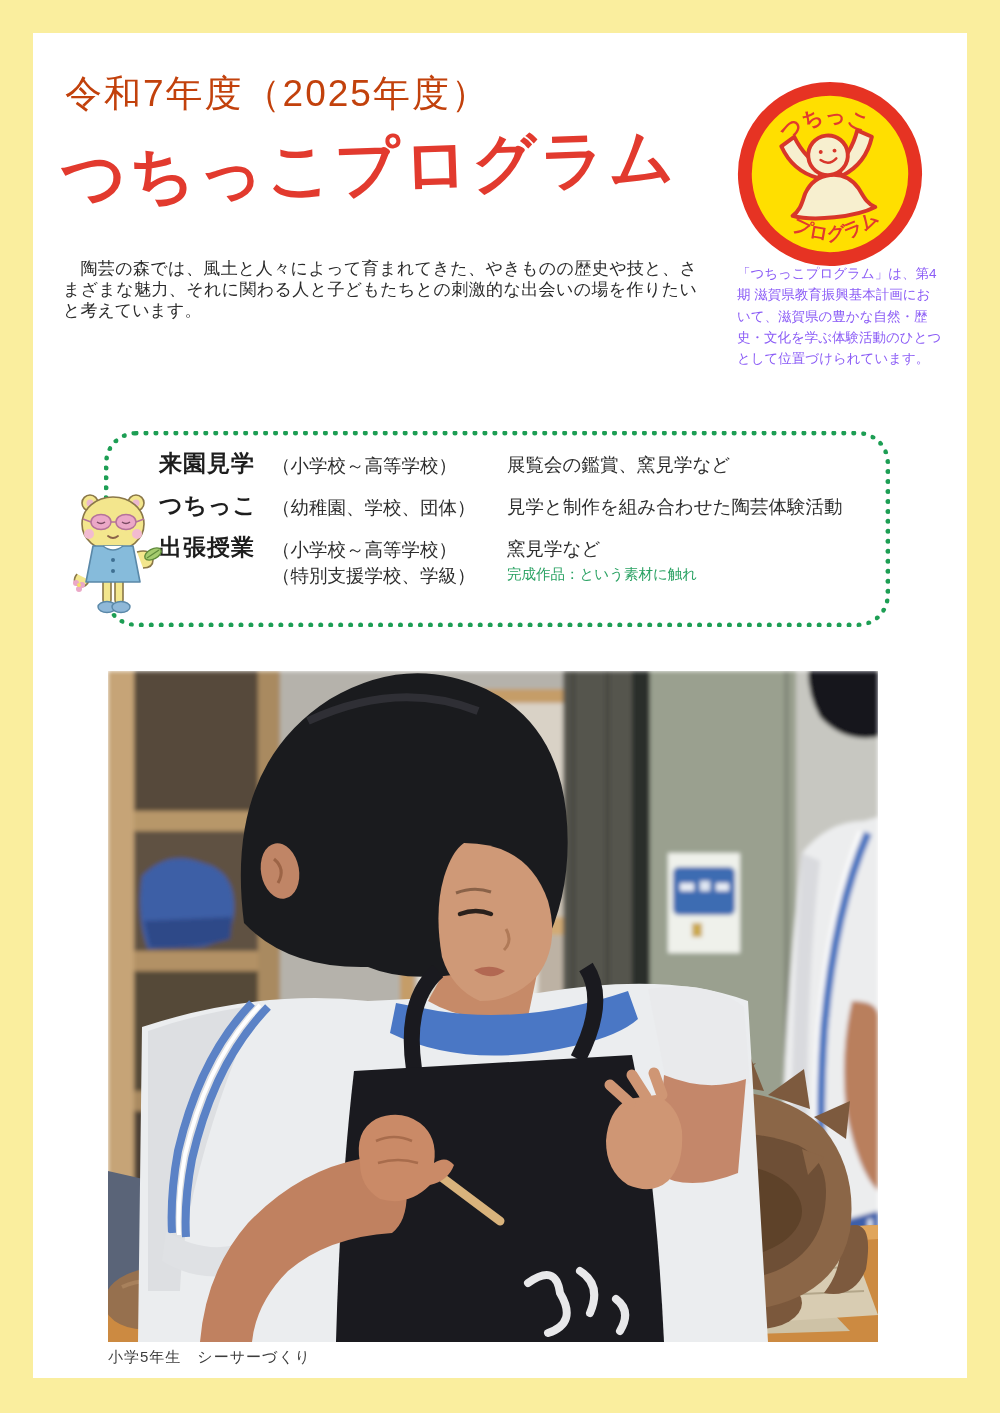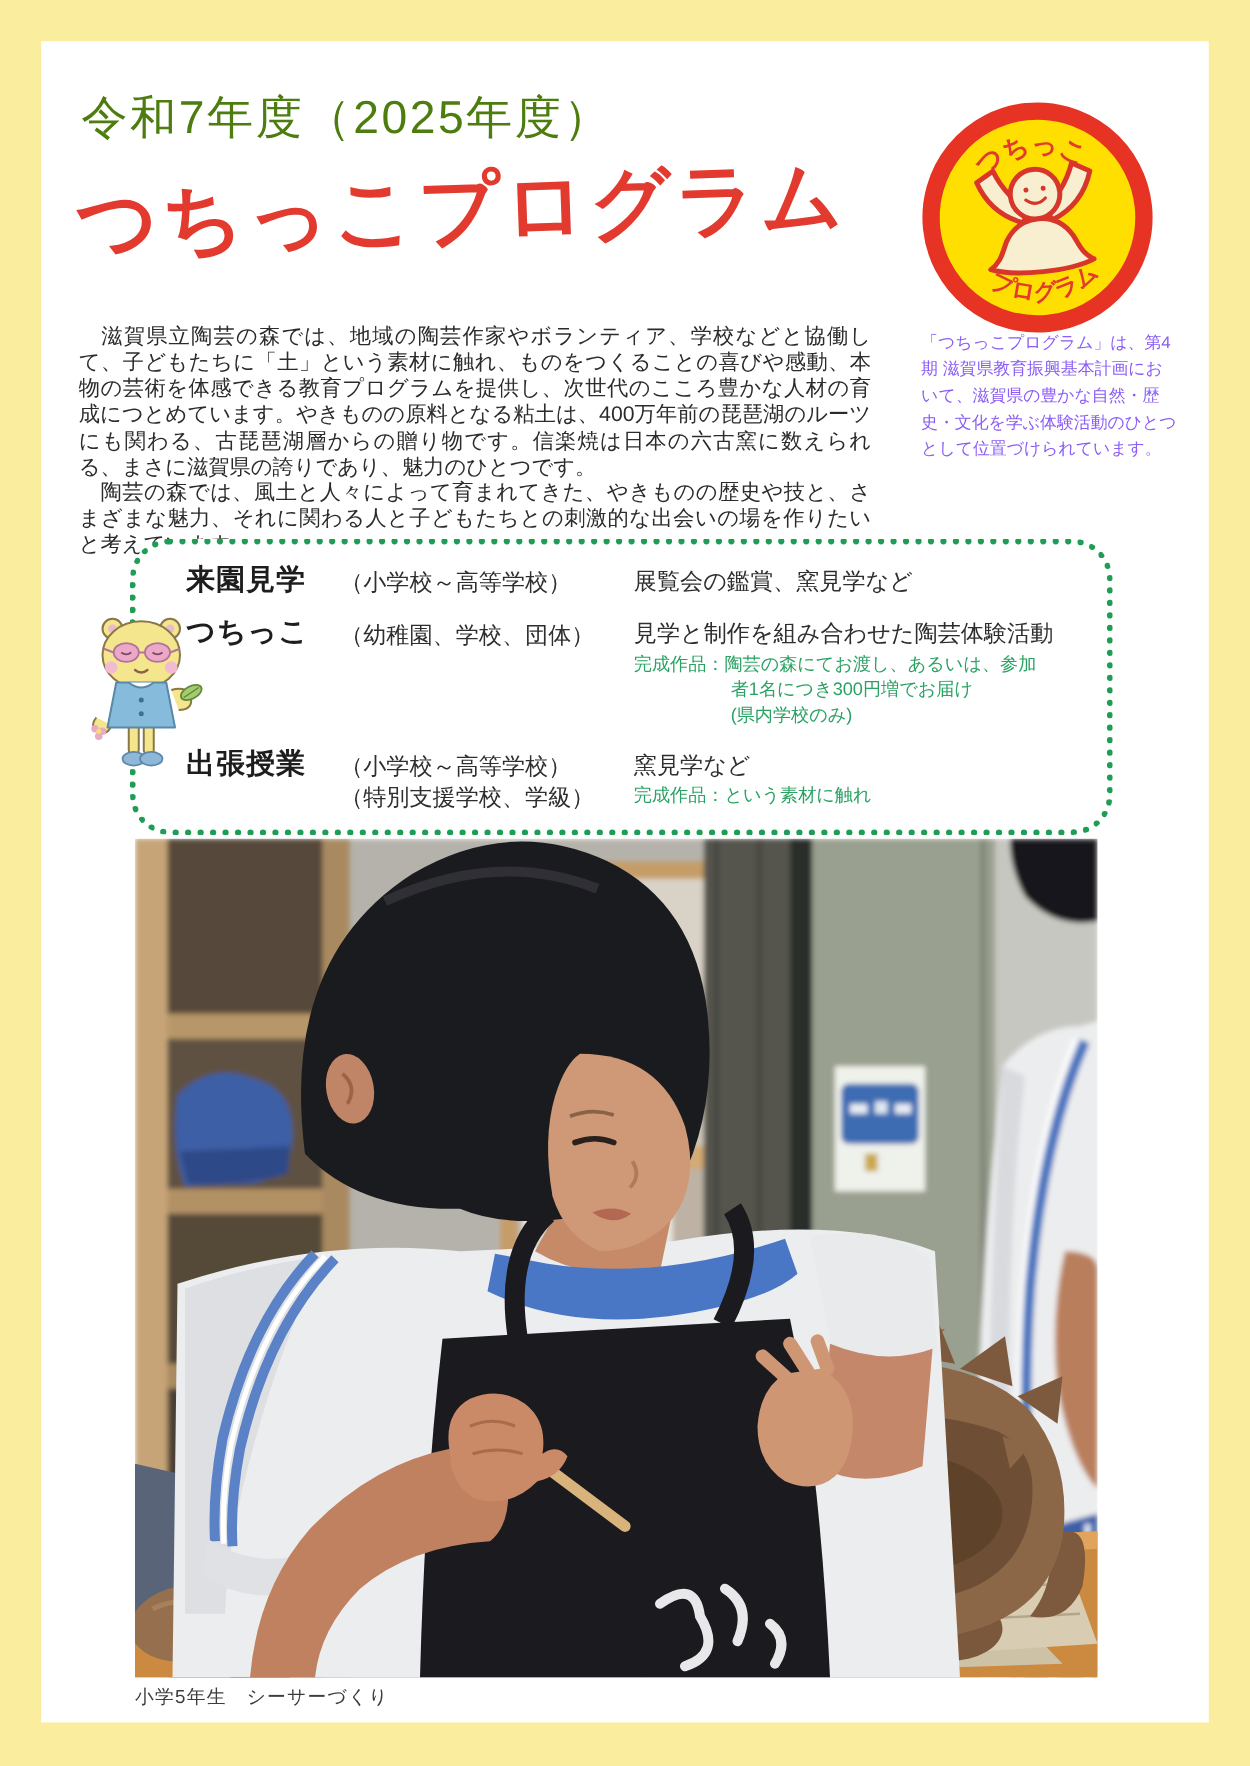--- a/index.html
+++ b/index.html
@@ -8,40 +8,40 @@
     background:#FAEE9E;
     font-family:"Liberation Sans","DejaVu Sans",sans-serif;
     -webkit-font-smoothing:antialiased;
   }
   .page{
     position:absolute;left:33px;top:33px;width:934px;height:1345px;
     background:#ffffff;overflow:hidden;
   }
   .title{
     position:absolute;left:32px;top:36px;
-    font-size:37px;color:#4d7c0f;letter-spacing:2px;font-weight:500;
+    font-size:37px;color:#c2410c;letter-spacing:2px;font-weight:500;
   }
   .logo-text{
     position:absolute;left:28px;top:102px;width:660px;
     font-size:64px;font-weight:bold;color:#e23a2e;
     letter-spacing:3px;transform:rotate(-2deg);transform-origin:left center;
   }
   .stamp{position:absolute;left:698px;top:46px;width:198px;height:190px;transform:rotate(-6deg);}
   .intro{position:absolute;left:30px;top:226px;width:880px;display:flex;}
   .intro-main{width:652px;font-size:17px;line-height:1.23;color:#2b2b2b;text-align:justify;}
   .intro-main p{margin:0;}
   .intro-side{margin-left:40px;width:212px;font-size:13.5px;line-height:1.58;color:#8b5cf6;padding-top:4px;}
   .program-box{
     position:absolute;left:71px;top:398px;width:786px;min-height:196px;
     border:5px dotted #1d9e54;border-radius:32px;box-sizing:border-box;
     padding:14px 18px 12px 40px;background:#fff;
   }
   .prog-row{display:grid;grid-template-columns:123px 235px auto;margin-bottom:13px;}
   .prog-row:last-child{margin-bottom:0;}
-  .prog-label{font-size:23px;font-weight:700;color:#1d1d1d;letter-spacing:1px;line-height:1.2;}
+  .prog-label{font-size:23px;font-weight:700;color:#1d1d1d;letter-spacing:1px;line-height:1.2;margin-left:10px;}
   .prog-paren{font-size:18.5px;color:#2e2e2e;line-height:1.4;padding-top:3px;}
   .prog-desc{font-size:18.5px;color:#2e2e2e;line-height:1.35;padding-top:3px;}
   .prog-note{font-size:14.5px;color:#2aa263;line-height:1.42;margin-top:2px;}
   .prog-note .indent{padding-left:5.35em;}
   .mascot{position:absolute;left:-47px;top:50px;width:102px;height:132px;}
   .photo-fig{position:absolute;left:75px;top:638px;width:770px;height:671px;margin:0;}
   .photo-fig svg{display:block;width:770px;height:671px;}
   .caption{
     position:absolute;left:75px;top:1315px;width:778px;
     text-align:left;font-size:15px;color:#3c3c3c;letter-spacing:1px;
@@ -74,21 +74,20 @@
       <circle cx="107" cy="72" r="2" fill="#D8362A"></circle>
       <path d="M92,80 Q100,87 108,80" fill="none" stroke="#D8362A" stroke-width="2.5" stroke-linecap="round"></path>
     </g>
     <text font-size="19" font-weight="bold" fill="#E23A2E">
       <textPath href="#arcBot" startOffset="50%" text-anchor="middle">プログラム</textPath>
     </text>
   </svg>
 
   <div class="intro">
     <div class="intro-main">
-      <p>　滋賀県立陶芸の森では、地域の陶芸作家やボランティア、学校などと協働して、子どもたちに「土」という素材に触れ、ものをつくることの喜びや感動、本物の芸術を体感できる教育プログラムを提供し、次世代のこころ豊かな人材の育成につとめています。やきものの原料となる粘土は、400万年前の琵琶湖のルーツにも関わる、古琵琶湖層からの贈り物です。信楽焼は日本の六古窯に数えられる、まさに滋賀県の誇りであり、魅力のひとつです。</p>
       <p>　陶芸の森では、風土と人々によって育まれてきた、やきものの歴史や技と、さまざまな魅力、それに関わる人と子どもたちとの刺激的な出会いの場を作りたいと考えています。</p>
     </div>
     <div class="intro-side">「つちっこプログラム」は、第4期 滋賀県教育振興基本計画において、滋賀県の豊かな自然・歴史・文化を学ぶ体験活動のひとつとして位置づけられています。</div>
   </div>
 
   <div class="program-box">
 
     <svg class="mascot" viewBox="0 0 100 132">
       <g stroke="#8a7748" stroke-width="1.6" stroke-linejoin="round">
         <circle cx="27" cy="17" r="8" fill="#F3E68D"></circle>
@@ -134,25 +133,20 @@
       <div>
         <div class="prog-desc">展覧会の鑑賞、窯見学など</div>
       </div>
     </div>
 
     <div class="prog-row">
       <div class="prog-label">つちっこ</div>
       <div class="prog-paren">（幼稚園、学校、団体）</div>
       <div>
         <div class="prog-desc">見学と制作を組み合わせた陶芸体験活動</div>
-        <div class="prog-note">
-          <div>完成作品：陶芸の森にてお渡し、あるいは、参加</div>
-          <div class="indent">者1名につき300円増でお届け</div>
-          <div class="indent">(県内学校のみ)</div>
-        </div>
       </div>
     </div>
 
     <div class="prog-row">
       <div class="prog-label">出張授業</div>
       <div class="prog-paren">
         <div>（小学校～高等学校）</div>
         <div>（特別支援学校、学級）</div>
       </div>
       <div>

